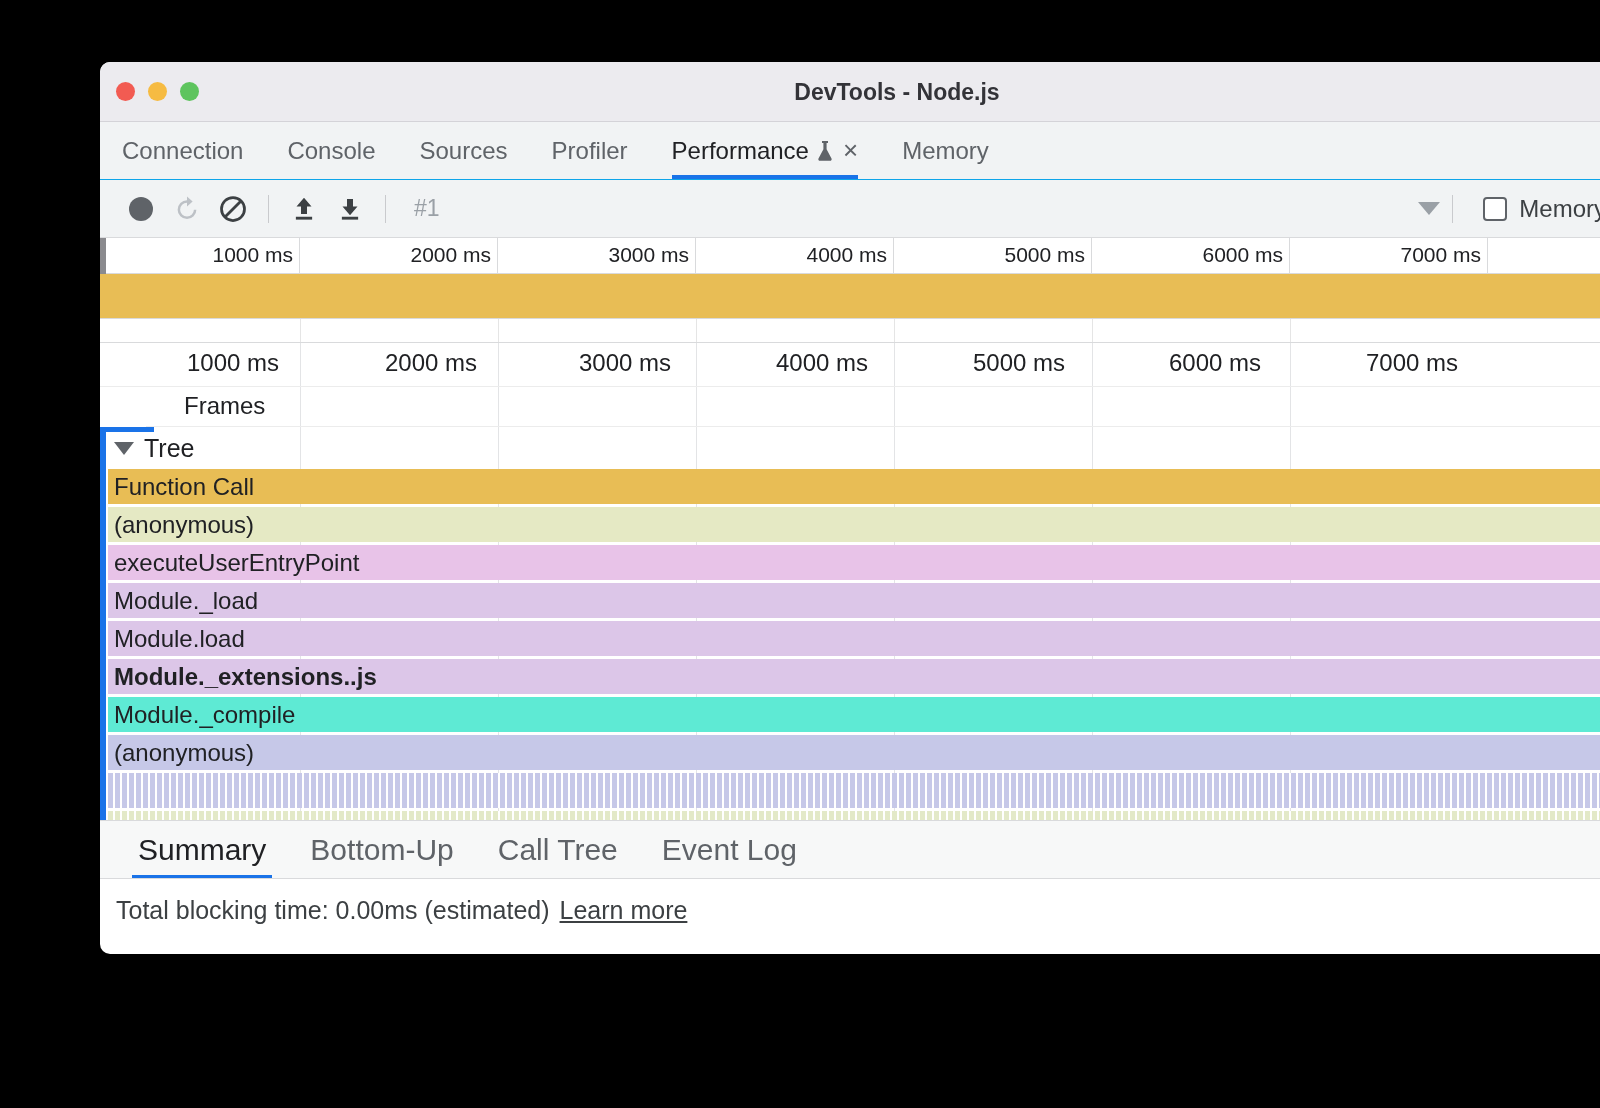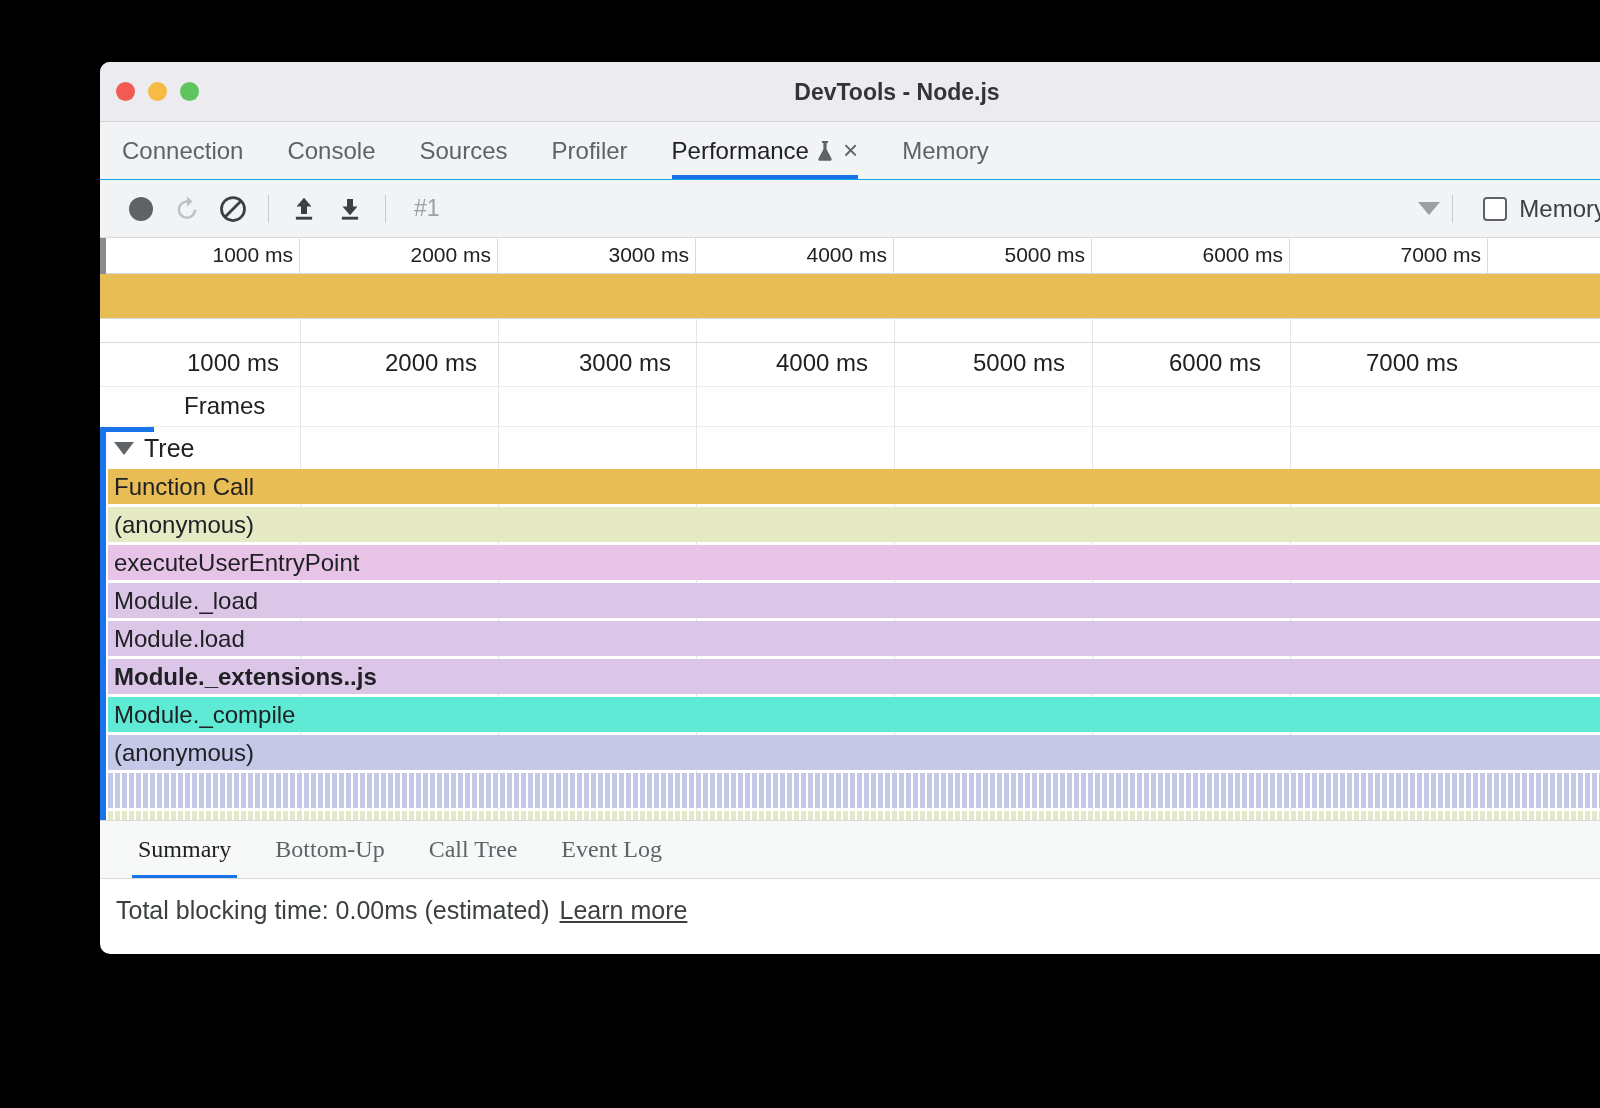--- a/index.html
+++ b/index.html
@@ -228,23 +228,22 @@
     position: relative; height: 58px;
     background: #f7f8f8;
     border-bottom: 1px solid #d9dadc;
     display: flex; align-items: stretch;
     padding-left: 16px;
   }
   .dtab {
     position: relative;
     display: flex; align-items: center;
     padding: 0 22px;
-    font-size: 24px; color: #5f6368;
+    font-size: 30px; color: #5f6368;
     white-space: nowrap;
-    font-family: Liberation Serif, serif;
   }
   .dtab.active { color: #202124; }
   .dtab.active::after {
     content: ""; position: absolute;
     left: 16px; right: 16px; bottom: 0; height: 3px;
     background: #1a73e8;
   }
   #statusbar {
     height: 62px;
     background: #fff;

